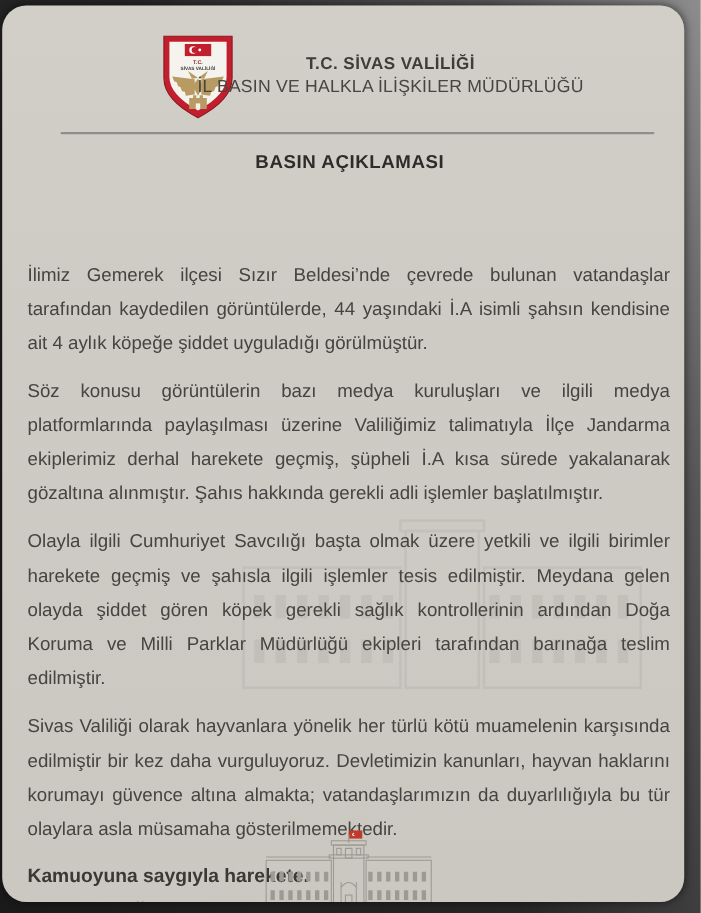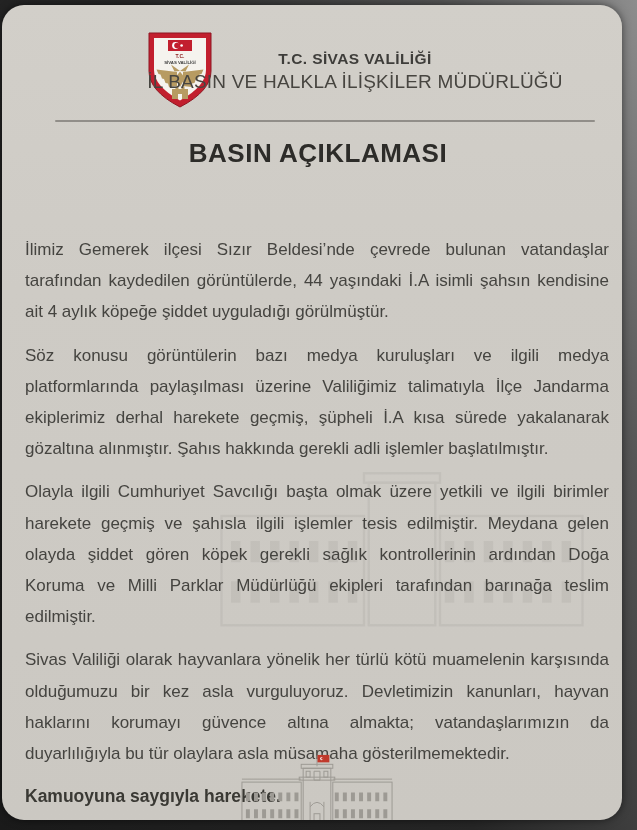--- a/index.html
+++ b/index.html
@@ -10,25 +10,25 @@
   }
   .card{
     position:absolute;left:2px;top:5px;width:620px;height:815px;
     background:linear-gradient(180deg,#d2cfc9 0%,#cecbc5 35%,#cbc8c2 100%);
     border-radius:22px;overflow:hidden;
     box-shadow:0 0 8px rgba(0,0,0,.55);
   }
   .logo{position:absolute;left:141px;top:22px;width:74px;height:84px;}
   .org{position:absolute;top:45px;left:0;right:0;text-align:center;padding-left:86px;}
   .org-title{font-size:15.5px;font-weight:bold;letter-spacing:.4px;color:#3e3d3a;}
-  .org-sub{font-size:19px;margin-top:3px;letter-spacing:.2px;color:#474540;}
+  .org-sub{font-size:16px;margin-top:3px;letter-spacing:.2px;color:#474540;}
   .divider{position:absolute;top:115px;left:53px;width:540px;height:2px;background:#918e89;border-radius:2px;}
   .title{
     position:absolute;top:133px;left:0;right:0;text-align:center;padding-left:12px;
-    font-size:26px;font-weight:bold;letter-spacing:.5px;color:#2d2c29;
+    font-size:17px;font-weight:bold;letter-spacing:.5px;color:#2d2c29;
   }
   .body-text{
     position:absolute;top:193px;left:0;right:0;padding:0 13px 0 23px;
     color:#454440;font-size:17px;line-height:31.2px;text-align:justify;margin-top:36px;
   }
   .body-text p{margin:0 0 12px 0;}
   .closing p{margin:0;font-weight:bold;font-size:17.5px;color:#3a3934;text-align:left;}
   .building{position:absolute;left:50%;margin-left:-74px;bottom:-8px;width:158px;height:76px;}
   .watermark{position:absolute;top:400px;left:210px;width:380px;height:260px;opacity:.05;pointer-events:none;}
 </style>
@@ -78,21 +78,21 @@
       <line x1="8" y1="62" x2="62" y2="62" stroke-width="9" stroke-dasharray="4 4.2"></line>
       <line x1="98" y1="45" x2="152" y2="45" stroke-width="9" stroke-dasharray="4 4.2"></line>
       <line x1="98" y1="62" x2="152" y2="62" stroke-width="9" stroke-dasharray="4 4.2"></line>
     </g>
   </svg>
 
   <div class="body-text">
     <p>İlimiz Gemerek ilçesi Sızır Beldesi’nde çevrede bulunan vatandaşlar tarafından kaydedilen görüntülerde, 44 yaşındaki İ.A isimli şahsın kendisine ait 4 aylık köpeğe şiddet uyguladığı görülmüştür.</p>
     <p>Söz konusu görüntülerin bazı medya kuruluşları ve ilgili medya platformlarında paylaşılması üzerine Valiliğimiz talimatıyla İlçe Jandarma ekiplerimiz derhal harekete geçmiş, şüpheli İ.A kısa sürede yakalanarak gözaltına alınmıştır. Şahıs hakkında gerekli adli işlemler başlatılmıştır.</p>
     <p>Olayla ilgili Cumhuriyet Savcılığı başta olmak üzere yetkili ve ilgili birimler harekete geçmiş ve şahısla ilgili işlemler tesis edilmiştir. Meydana gelen olayda şiddet gören köpek gerekli sağlık kontrollerinin ardından Doğa Koruma ve Milli Parklar Müdürlüğü ekipleri tarafından barınağa teslim edilmiştir.</p>
-    <p>Sivas Valiliği olarak hayvanlara yönelik her türlü kötü muamelenin karşısında olduğumuzu bir kez asla vurguluyoruz. Devletimizin kanunları, hayvan haklarını korumayı güvence altına almakta; vatandaşlarımızın da duyarlılığıyla bu tür olaylara asla müsamaha gösterilmemektedir.</p>
+    <p>Sivas Valiliği olarak hayvanlara yönelik her türlü kötü muamelenin karşısında edilmiştir bir kez daha vurguluyoruz. Devletimizin kanunları, hayvan haklarını korumayı güvence altına almakta; vatandaşlarımızın da duyarlılığıyla bu tür olaylara asla müsamaha gösterilmemektedir.</p>
     <div class="closing">
       <p>Kamuoyuna saygıyla harekete.</p>
       <p>Olayla Valiliği</p>
     </div>
   </div>
 
   <svg class="building" viewBox="0 0 160 76">
     <g stroke="#9d9a94" fill="none" stroke-width="1">
       <line x1="80" y1="3" x2="80" y2="14"></line>
       <rect x="64" y="12" width="32" height="4"></rect>

